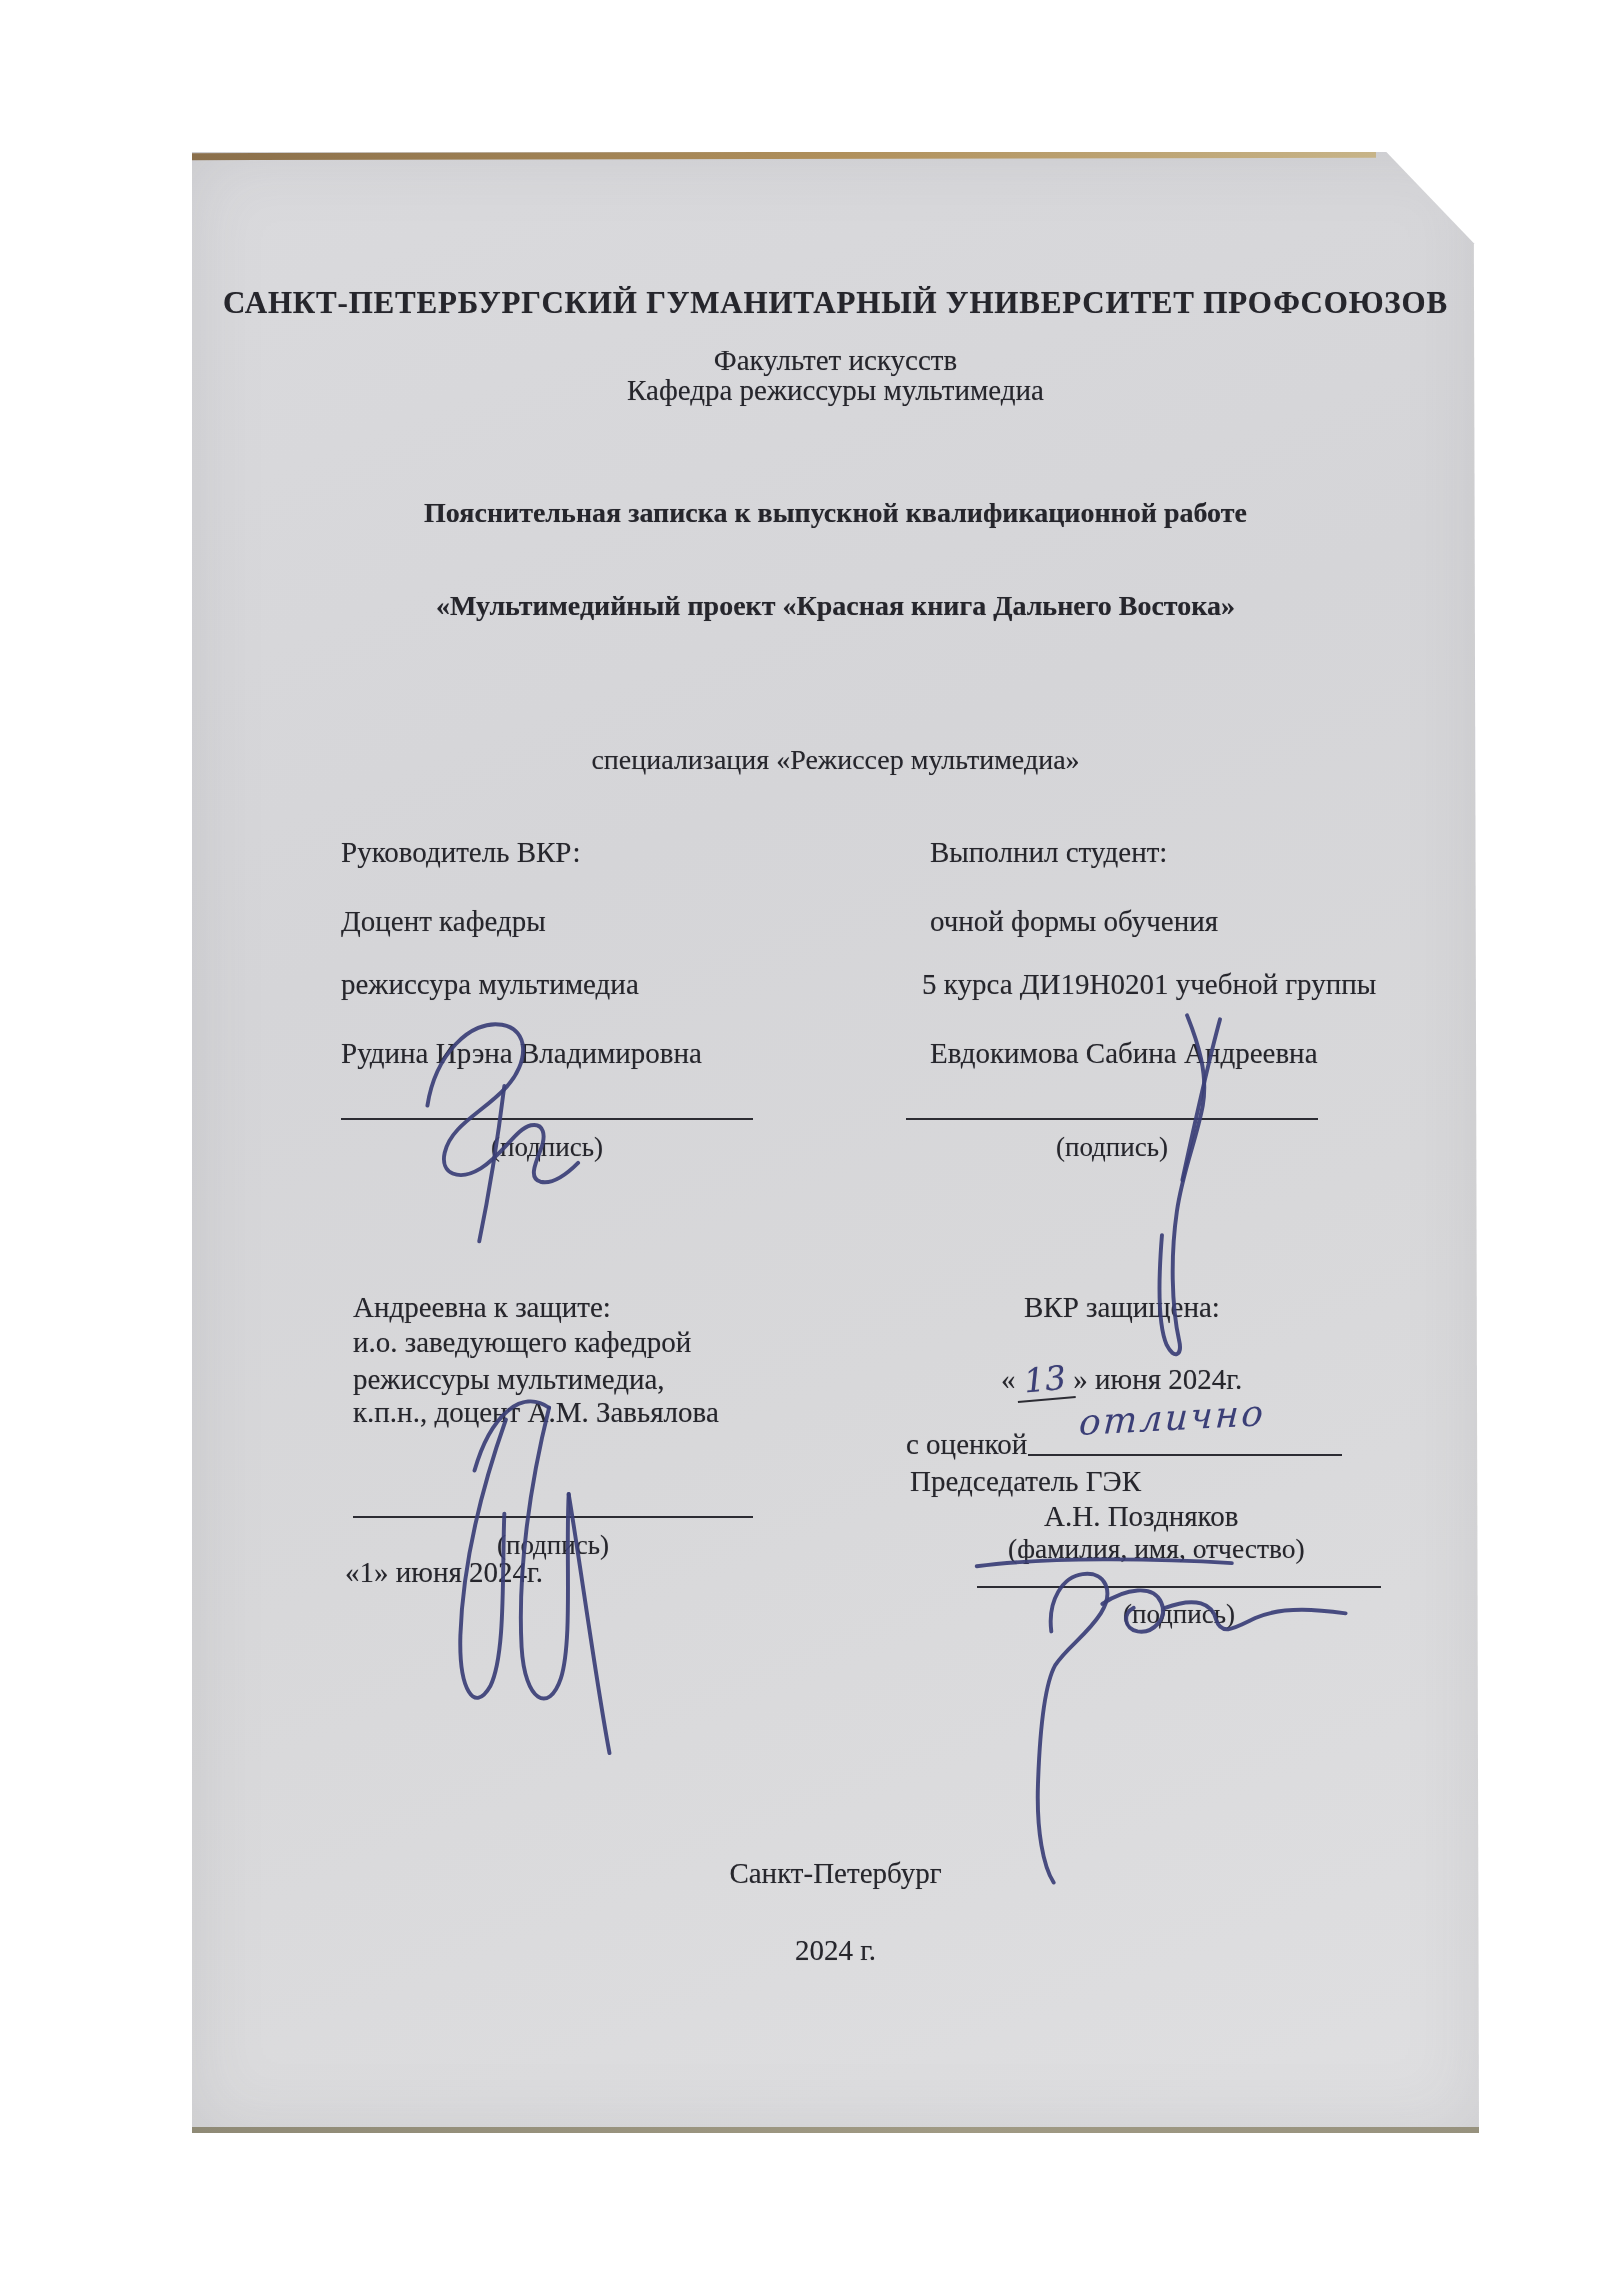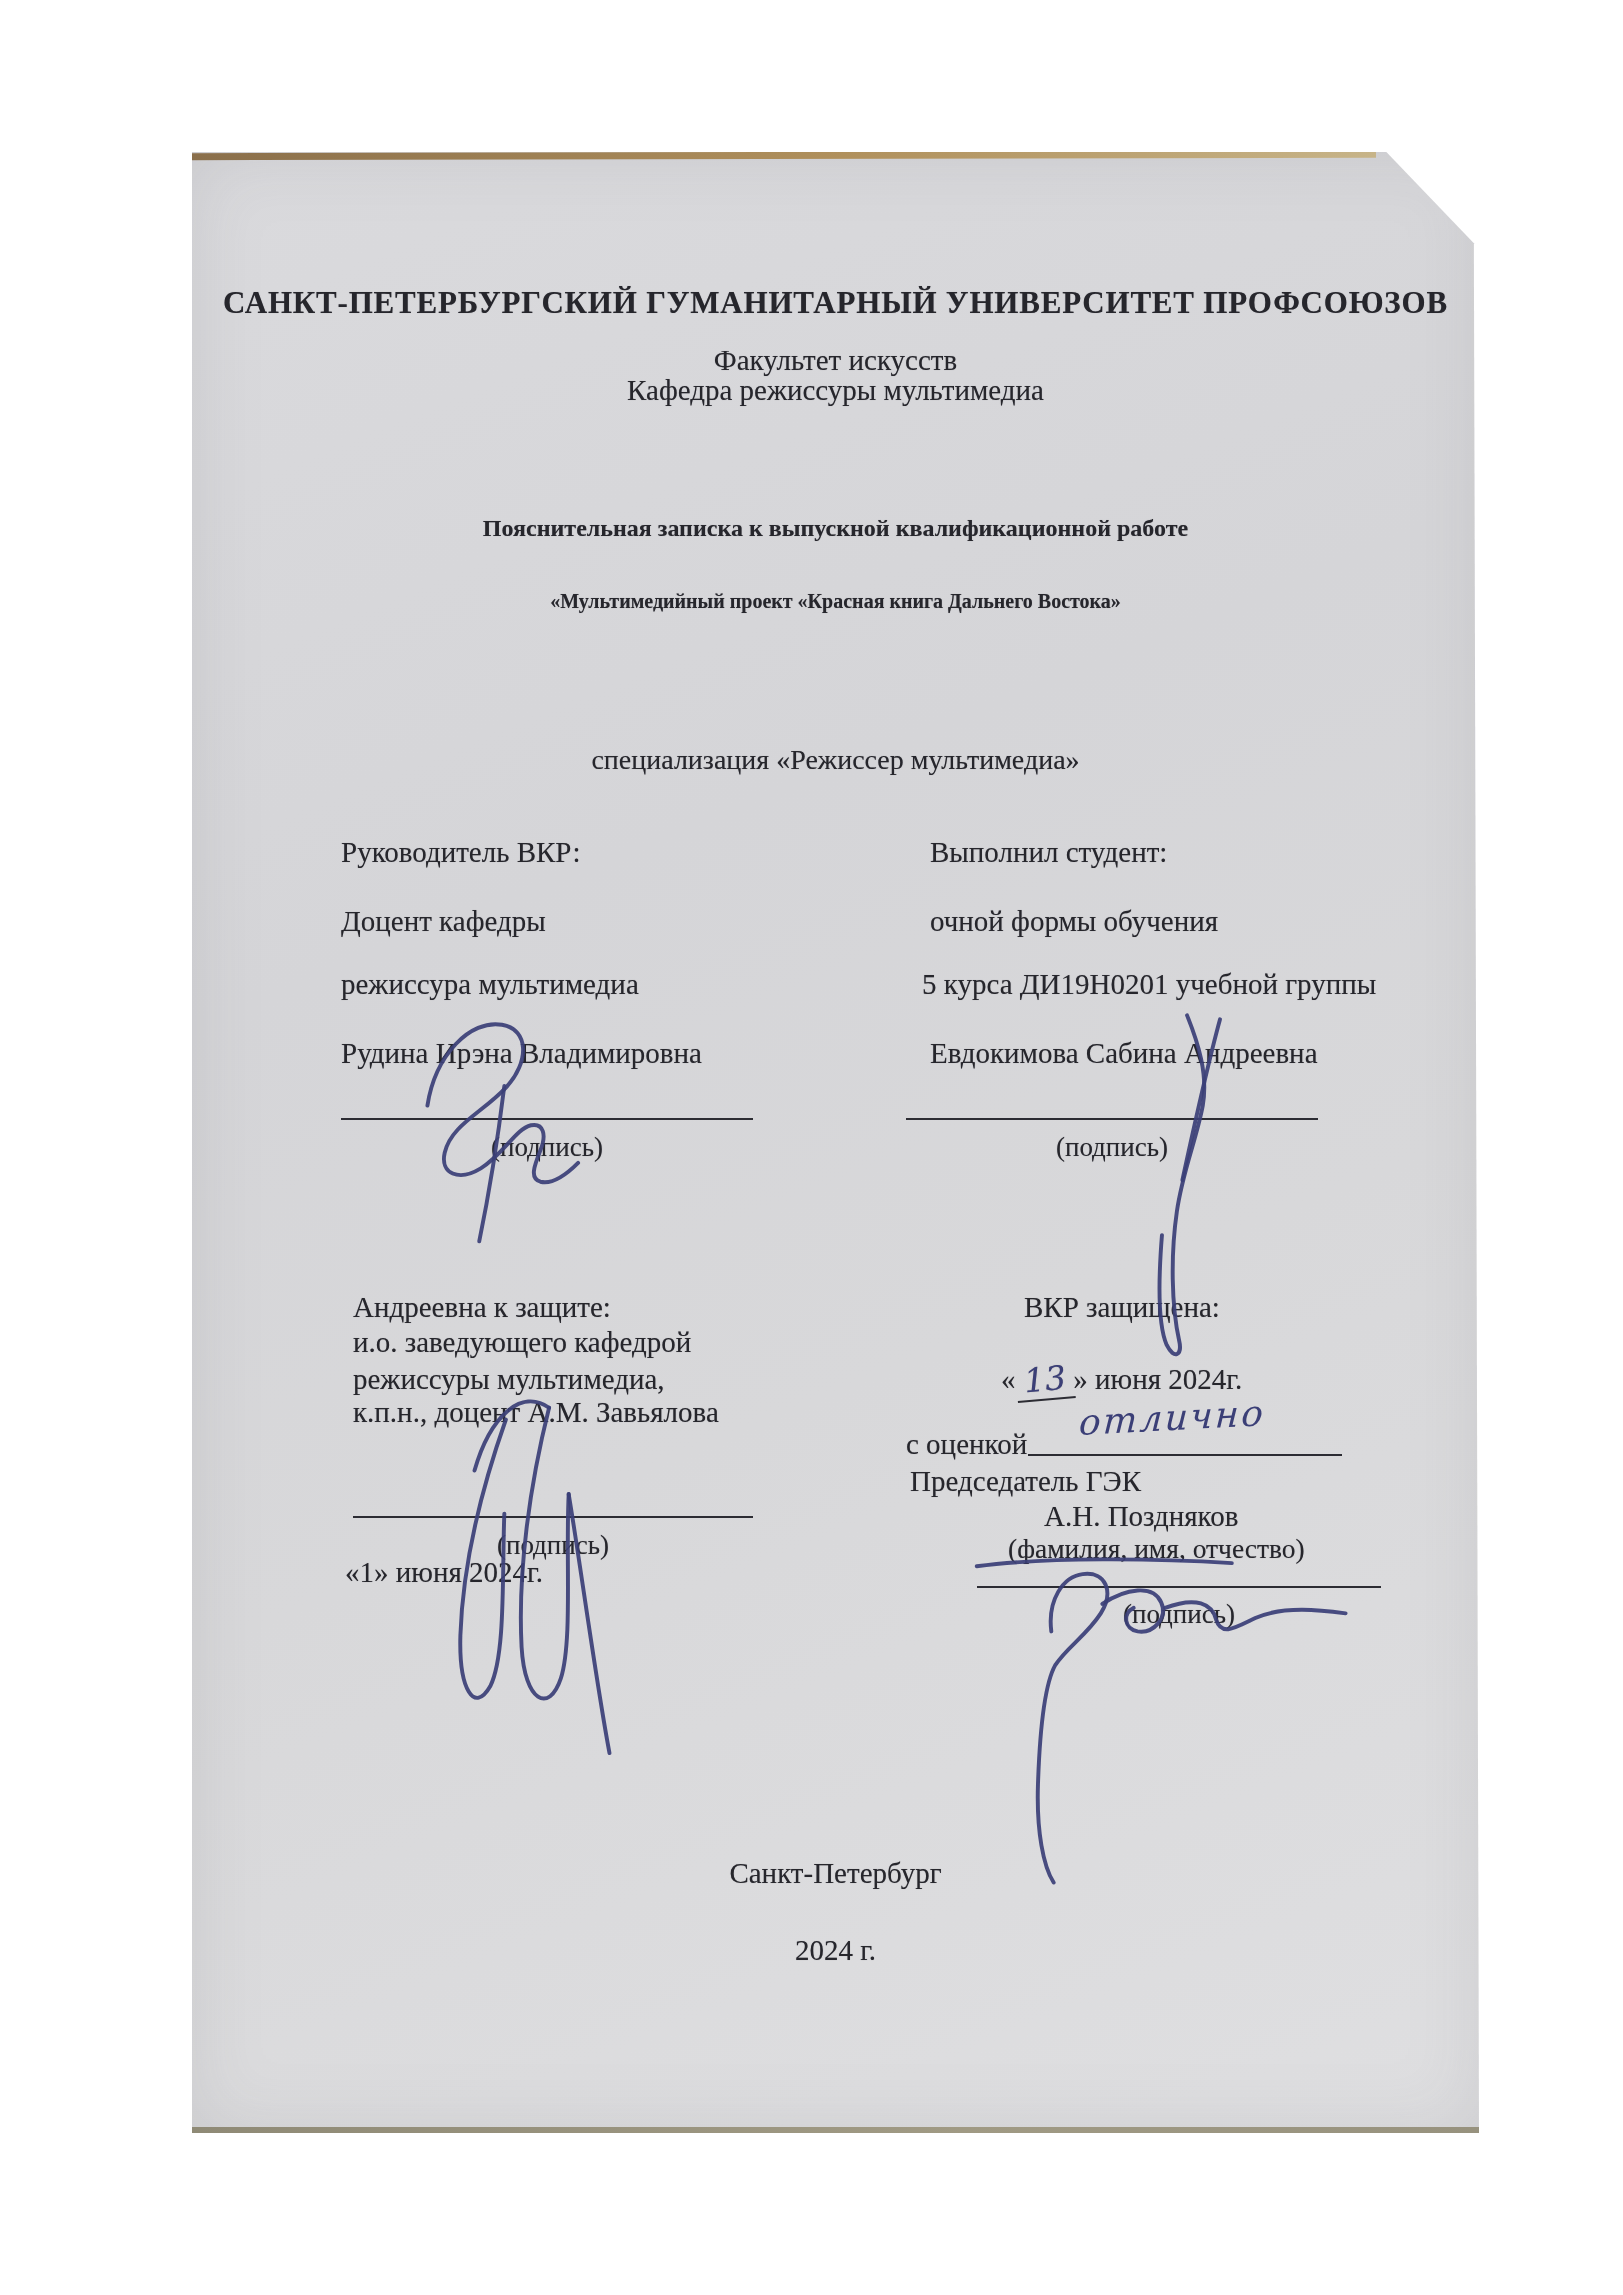--- a/index.html
+++ b/index.html
@@ -39,22 +39,22 @@
 <body>
 
 <div class="paper">
   <div class="edge-top"></div>
   <div class="edge-bottom"></div>
 
   <div class="line center b" style="top:133px;font-size:31px;letter-spacing:0.8px;">САНКТ-ПЕТЕРБУРГСКИЙ ГУМАНИТАРНЫЙ УНИВЕРСИТЕТ ПРОФСОЮЗОВ</div>
   <div class="line center" style="top:192px;">Факультет искусств</div>
   <div class="line center" style="top:222px;">Кафедра режиссуры мультимедиа</div>
 
-  <div class="line center b" style="top:363px;font-size:24px;">Пояснительная записка к выпускной квалификационной работе</div>
-  <div class="line center b" style="top:438px;font-size:20px;">«Мультимедийный проект «Красная книга Дальнего Востока»</div>
+  <div class="line center b" style="top:345px;font-size:28px;">Пояснительная записка к выпускной квалификационной работе</div>
+  <div class="line center b" style="top:438px;font-size:28px;">«Мультимедийный проект «Красная книга Дальнего Востока»</div>
   <div class="line center" style="top:564px;font-size:28px;margin-top:28px;">специализация «Режиссер мультимедиа»</div>
 
   <div class="line" style="left:149px;top:684px;">Руководитель ВКР:</div>
   <div class="line" style="left:149px;top:753px;">Доцент кафедры</div>
   <div class="line" style="left:149px;top:816px;">режиссура мультимедиа</div>
   <div class="line" style="left:149px;top:885px;">Рудина Ирэна Владимировна</div>
   <div class="rule" style="left:149px;top:966px;width:412px;"></div>
   <div class="cap-wrap" style="left:149px;top:980px;width:412px;">(подпись)</div>
 
   <div class="line" style="left:738px;top:684px;">Выполнил студент:</div>

